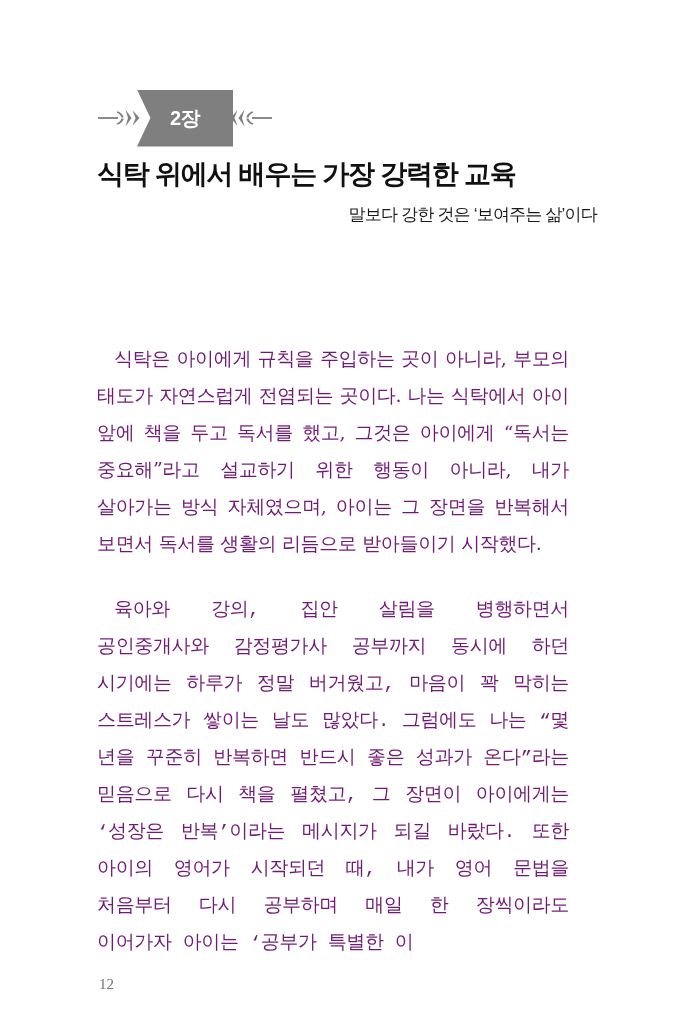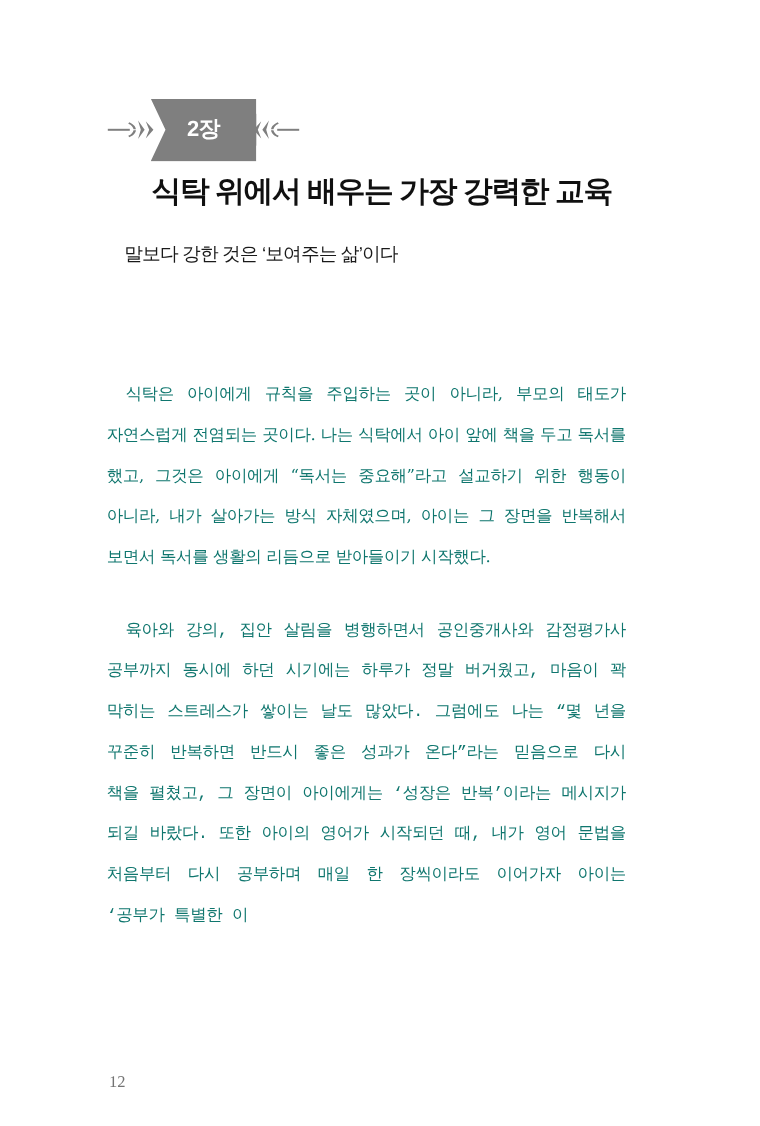--- a/index.html
+++ b/index.html
@@ -75,51 +75,51 @@
     top: 157px;
     width: 500px;
     margin: 0;
     font-family: "Liberation Sans", "DejaVu Sans", sans-serif;
     font-weight: 700;
     font-size: 27px;
     line-height: 1.3;
     letter-spacing: -1.2px;
     color: #101010;
     white-space: nowrap;
-    text-align: center;
   }
   .chapter-subtitle {
     position: absolute;
     left: 97px;
     top: 203px;
     width: 500px;
-    margin: 16px;
+    margin: 0;
     font-family: "Liberation Sans", "DejaVu Sans", sans-serif;
     font-weight: 400;
     font-size: 17px;
     line-height: 1.4;
     letter-spacing: -0.8px;
     color: #1a1a1a;
     white-space: nowrap;
+    text-align: right;
   }
 
   
   .body-copy {
     position: absolute;
     left: 97px;
     top: 340px;
     width: 472px;
   }
   .body-paragraph {
     margin: 0 0 30px 0;
     font-family: "DejaVu Serif", "Liberation Serif", serif;
-    font-size: 15px;
+    font-size: 19px;
     line-height: 37px;
     letter-spacing: -0.35px;
-    color: #0f766e;
+    color: #701a75;
     text-align: justify;
     text-justify: inter-character;
     text-indent: 17px;
     word-break: keep-all;
   }
   .body-paragraph:last-child { margin-bottom: 0; font-family: Liberation Mono, monospace; }
 
   
   .page-number {
     position: absolute;

